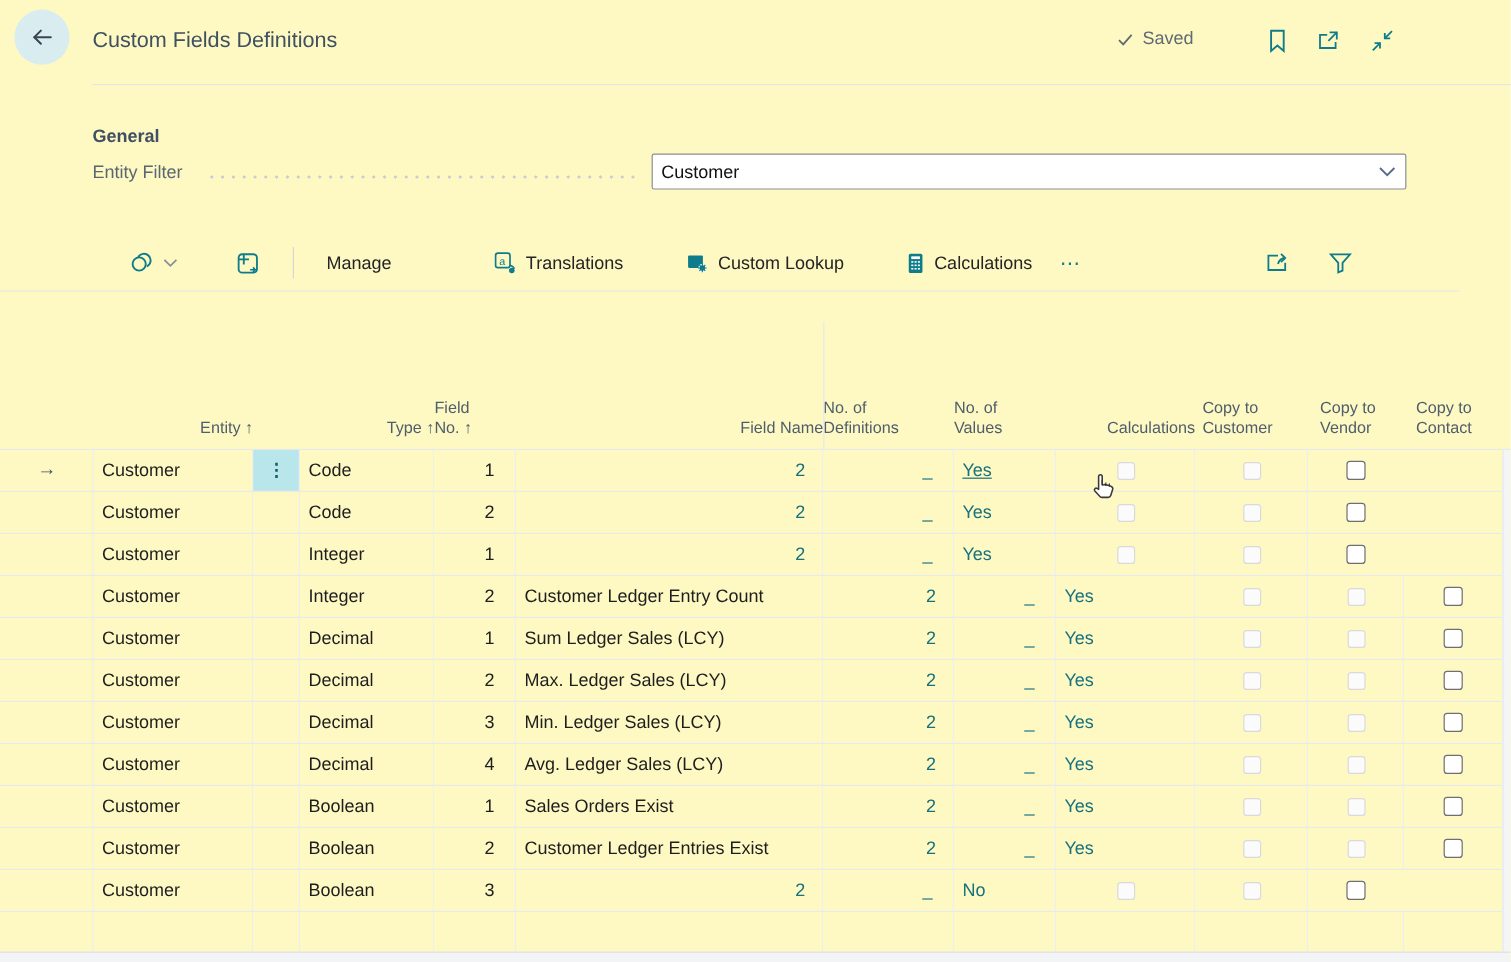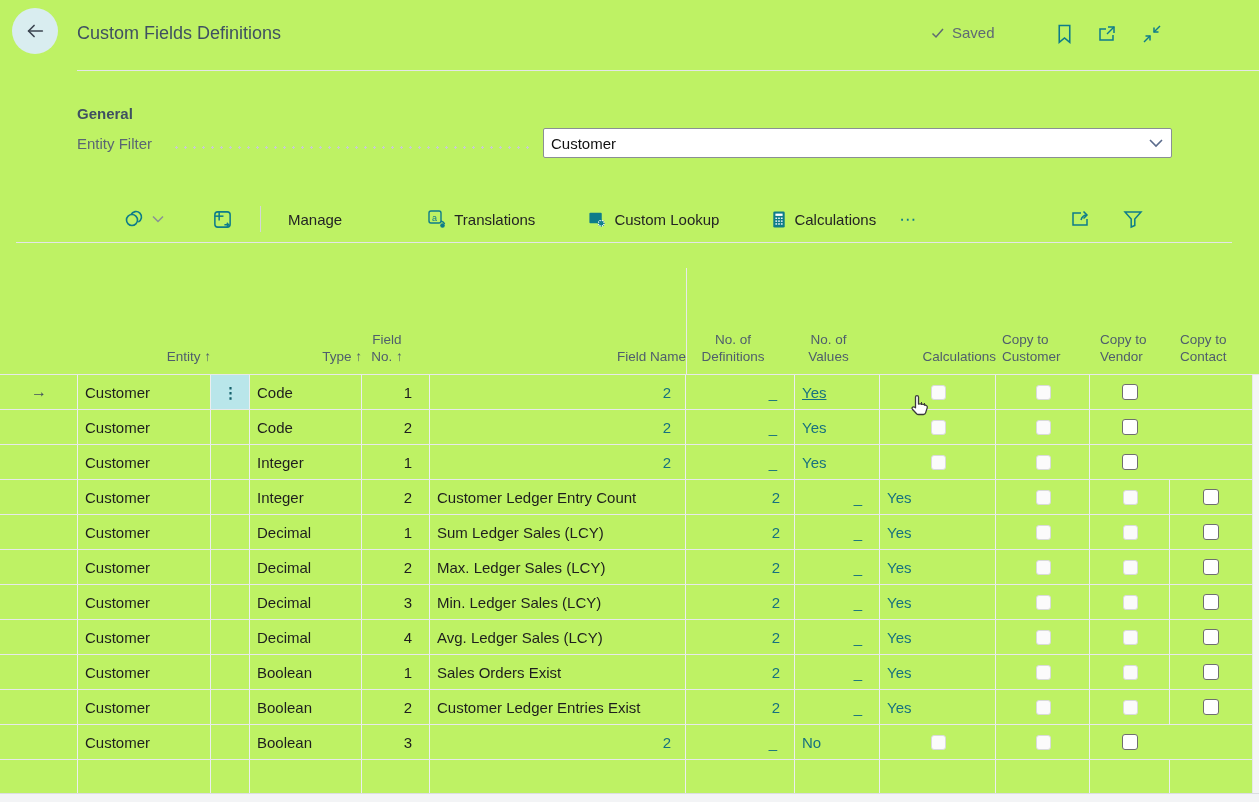--- a/index.html
+++ b/index.html
@@ -1,18 +1,18 @@
 <!DOCTYPE html>
 <html><head>
 <meta charset="utf-8">
 <style>
   * { margin:0; padding:0; box-sizing:border-box; }
   html,body { background:#fff; }
   body { font-family:"Liberation Sans", sans-serif; color:#1e1e1e; }
-  .app { position:relative; width:1259px; height:802px; background:#bef264; overflow:hidden; }
+  .app { position:relative; width:1259px; height:802px; background:#fef9c3; overflow:hidden; }
 
   
   .back-btn { position:absolute; left:12px; top:8px; width:46px; height:46px; border-radius:50%;
     background:#d9edf0; border:none; cursor:pointer; display:flex; align-items:center; justify-content:center; }
   .page-title { position:absolute; left:77px; top:23px; font-size:18px; font-weight:400; color:#3f5061; }
   .saved { position:absolute; left:930px; top:24px; display:flex; align-items:center; gap:6px;
     font-size:15px; color:#5f6a73; }
   .top-icon-btn { position:absolute; top:21px; width:26px; height:26px; background:none; border:none;
     cursor:pointer; display:flex; align-items:center; justify-content:center; }
   .title-divider { position:absolute; left:77px; top:70px; width:1182px; height:1px; background:#e4e6e8; }
@@ -22,36 +22,36 @@
   .entity-label { position:absolute; left:77px; top:135px; font-size:15px; color:#5a6673; }
   .leader { position:absolute; left:172px; top:146px; width:360px; height:3px;
     background-image:radial-gradient(circle, #c9ccce 1.1px, transparent 1.3px);
     background-size:9px 3px; background-repeat:repeat-x; }
   .combobox { position:absolute; left:543px; top:128px; width:629px; height:30px; background:#fff;
     border:1px solid #8a8f94; border-radius:2px; display:flex; align-items:center; justify-content:space-between;
     padding:0 8px 0 7px; cursor:pointer; }
   .combobox .val { font-size:15px; color:#111; }
 
   
-  .toolbar { position:absolute; left:16px; top:196px; width:1216px; height:47px; border-bottom:1px solid #e4e6e8;
+  .toolbar { position:absolute; left:0; top:196px; width:1216px; height:47px; border-bottom:1px solid #e4e6e8;
     display:flex; align-items:center;gap:11px; }
   .tb-btn { background:none; border:none; cursor:pointer; display:flex; align-items:center; gap:7px;
     font-family:"Liberation Sans", sans-serif; font-size:15px; color:#242424; padding:6px 4px; }
   .tb-divider { width:1px; height:26px; background:#d4d6d8; margin:0 12px; }
   .tb-more { color:#0e7c8a; font-size:17px; letter-spacing:2px; padding:6px 8px; }
   .tb-right { position:absolute; right:85px; display:flex; gap:24px; }
 
   
   .cols { display:grid; grid-template-columns:78px 133px 39px 112px 68px 256px 109px 85px 116px 94px 80px 82px; }
   .gridhead { position:absolute; left:0; top:243px; width:1259px; height:132px; align-items:end;
     border-bottom:1px solid #e7e9ea; }
   .gridhead .h { font-size:13.5px; line-height:17px; color:#4f5e6c; padding-bottom:9px; cursor:pointer; }
   .h.pl { padding-left:7px; text-align:right; }
   .h.c1h { padding-left:6px; } .h.c2h, .h.c3h { padding-left:10px; }
-  .h.rt { text-align:center; }
+  .h.rt { text-align:left; }
   .h.pr-fno { padding-right:18px; } .h.pr-tr { padding-right:15px; } .h.pr-va { padding-right:18px; }
   .head-vline { position:absolute; left:686px; top:25px; bottom:0; width:1px; background:#e7e9ea; }
 
   .gridbody { position:absolute; left:0; top:375px; width:1259px; }
   .trow { height:35px; border-bottom:1px solid #e7e9ea; }
   .trow.empty { height:33px; border-bottom:none; }
   .c { height:100%; box-shadow:inset -1px 0 0 #eceeef; display:flex; align-items:center; overflow:hidden; }
   .c:last-child { box-shadow:none; }
   .t { font-size:15px; color:#1e1e1e; white-space:nowrap; cursor:text; }
   .gutter { justify-content:center; cursor:default; }

